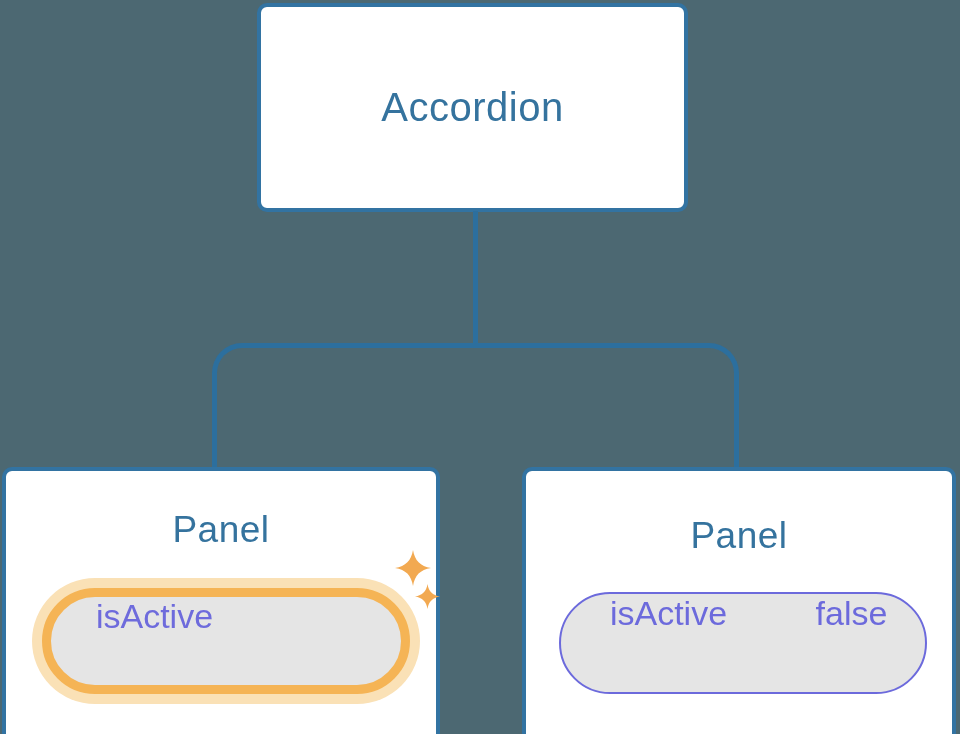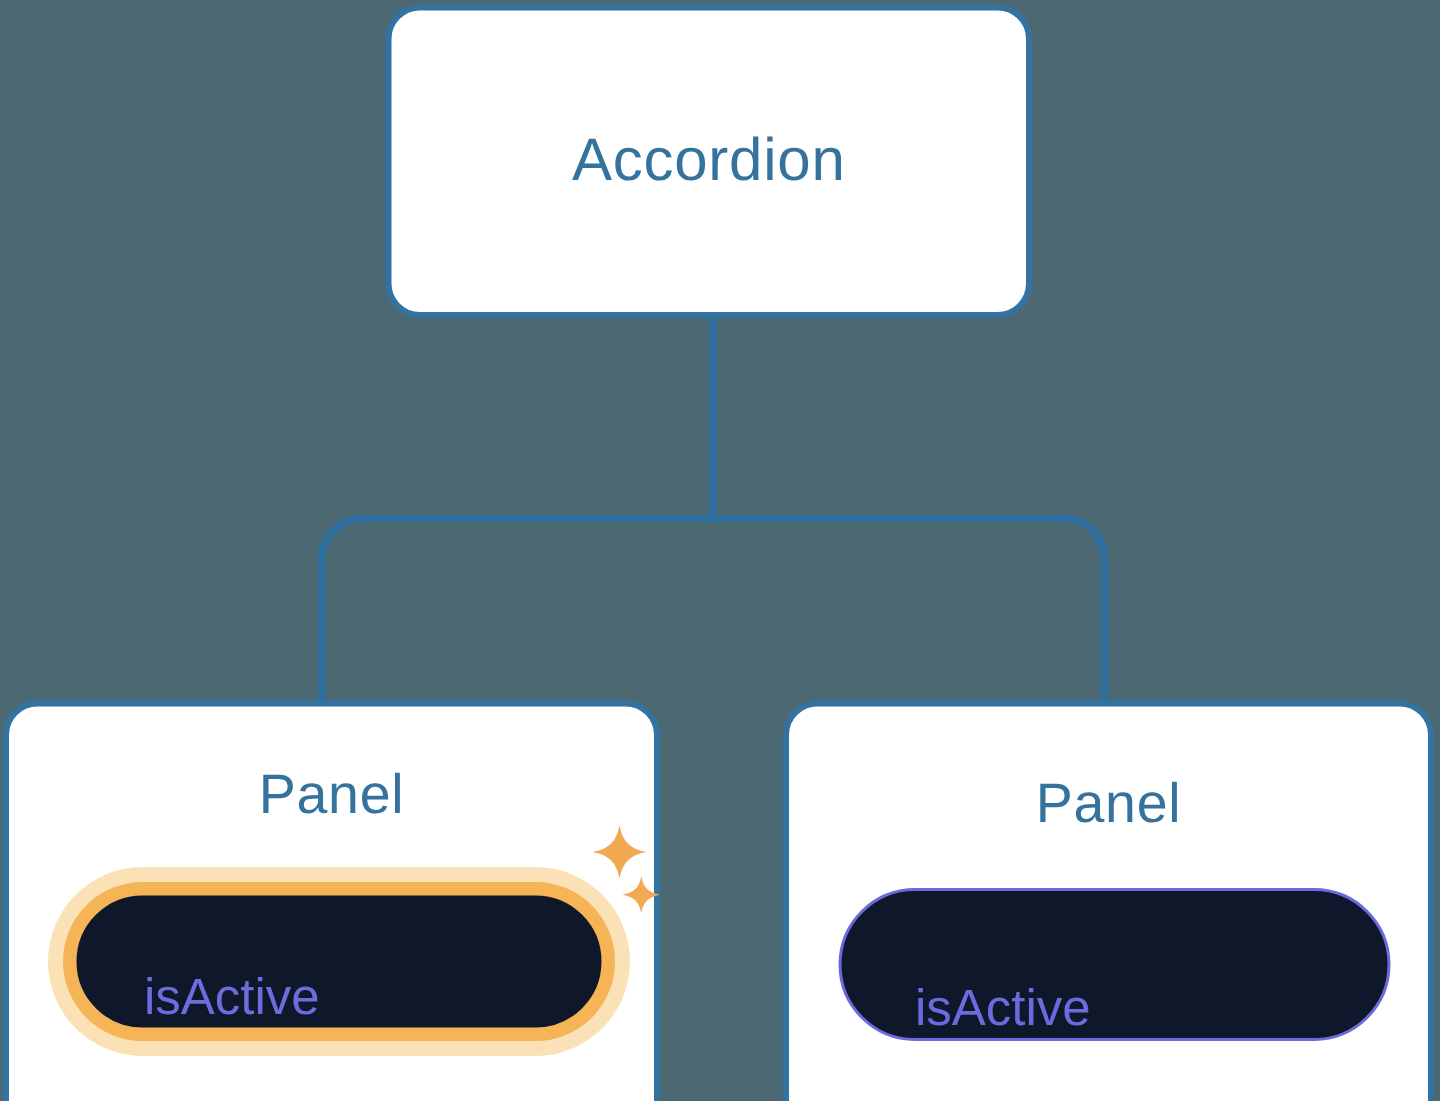--- a/index.html
+++ b/index.html
@@ -10,21 +10,21 @@
     position: relative;
     overflow: hidden;
   }
   .canvas { position: absolute; inset: 0; }
 
   
   .node {
     position: absolute;
     background: #ffffff;
     border: 4px solid #3273A2;
-    border-radius: 23px;
+    border-radius: 10px;
   }
   .root-node {
     left: 257px; top: 3px; width: 431px; height: 209px;
     display: flex; align-items: center; justify-content: center;
   }
   .node-title {
     color: #35739E;
     font-weight: 500;
     letter-spacing: 0.5px;
   }
@@ -55,22 +55,22 @@
     text-align: center;
   }
   .panel-left  .panel-title-wrap { top: 38px; }
   .panel-right .panel-title-wrap { top: 44px; }
   .panel-title-wrap .node-title { font-size: 37px; }
 
   
   .pill {
     position: absolute;
     display: flex;
-    align-items: flex-end;
-    background: #0f172a;
+    align-items: flex-start;
+    background: #e5e5e5;
     overflow: hidden;
   }
   .pill-active {
     left: 36px; top: 117px;
     width: 368px; height: 106px;
     border: 9px solid #F5B455;
     border-radius: 53px;
     box-shadow: 0 0 0 10px #FAE1B6;
   }
   .pill-inactive {
@@ -123,16 +123,17 @@
     </svg>
   </div>
 
   <div class="node panel panel-right">
     <div class="panel-title-wrap">
       <span class="node-title">Panel</span>
     </div>
     <div class="pill pill-inactive">
       <span class="cell cell-key">isActive</span>
       <span class="divider"></span>
+      <span class="cell cell-value">false</span>
     </div>
   </div>
 
 </div>
 
 </body></html>

